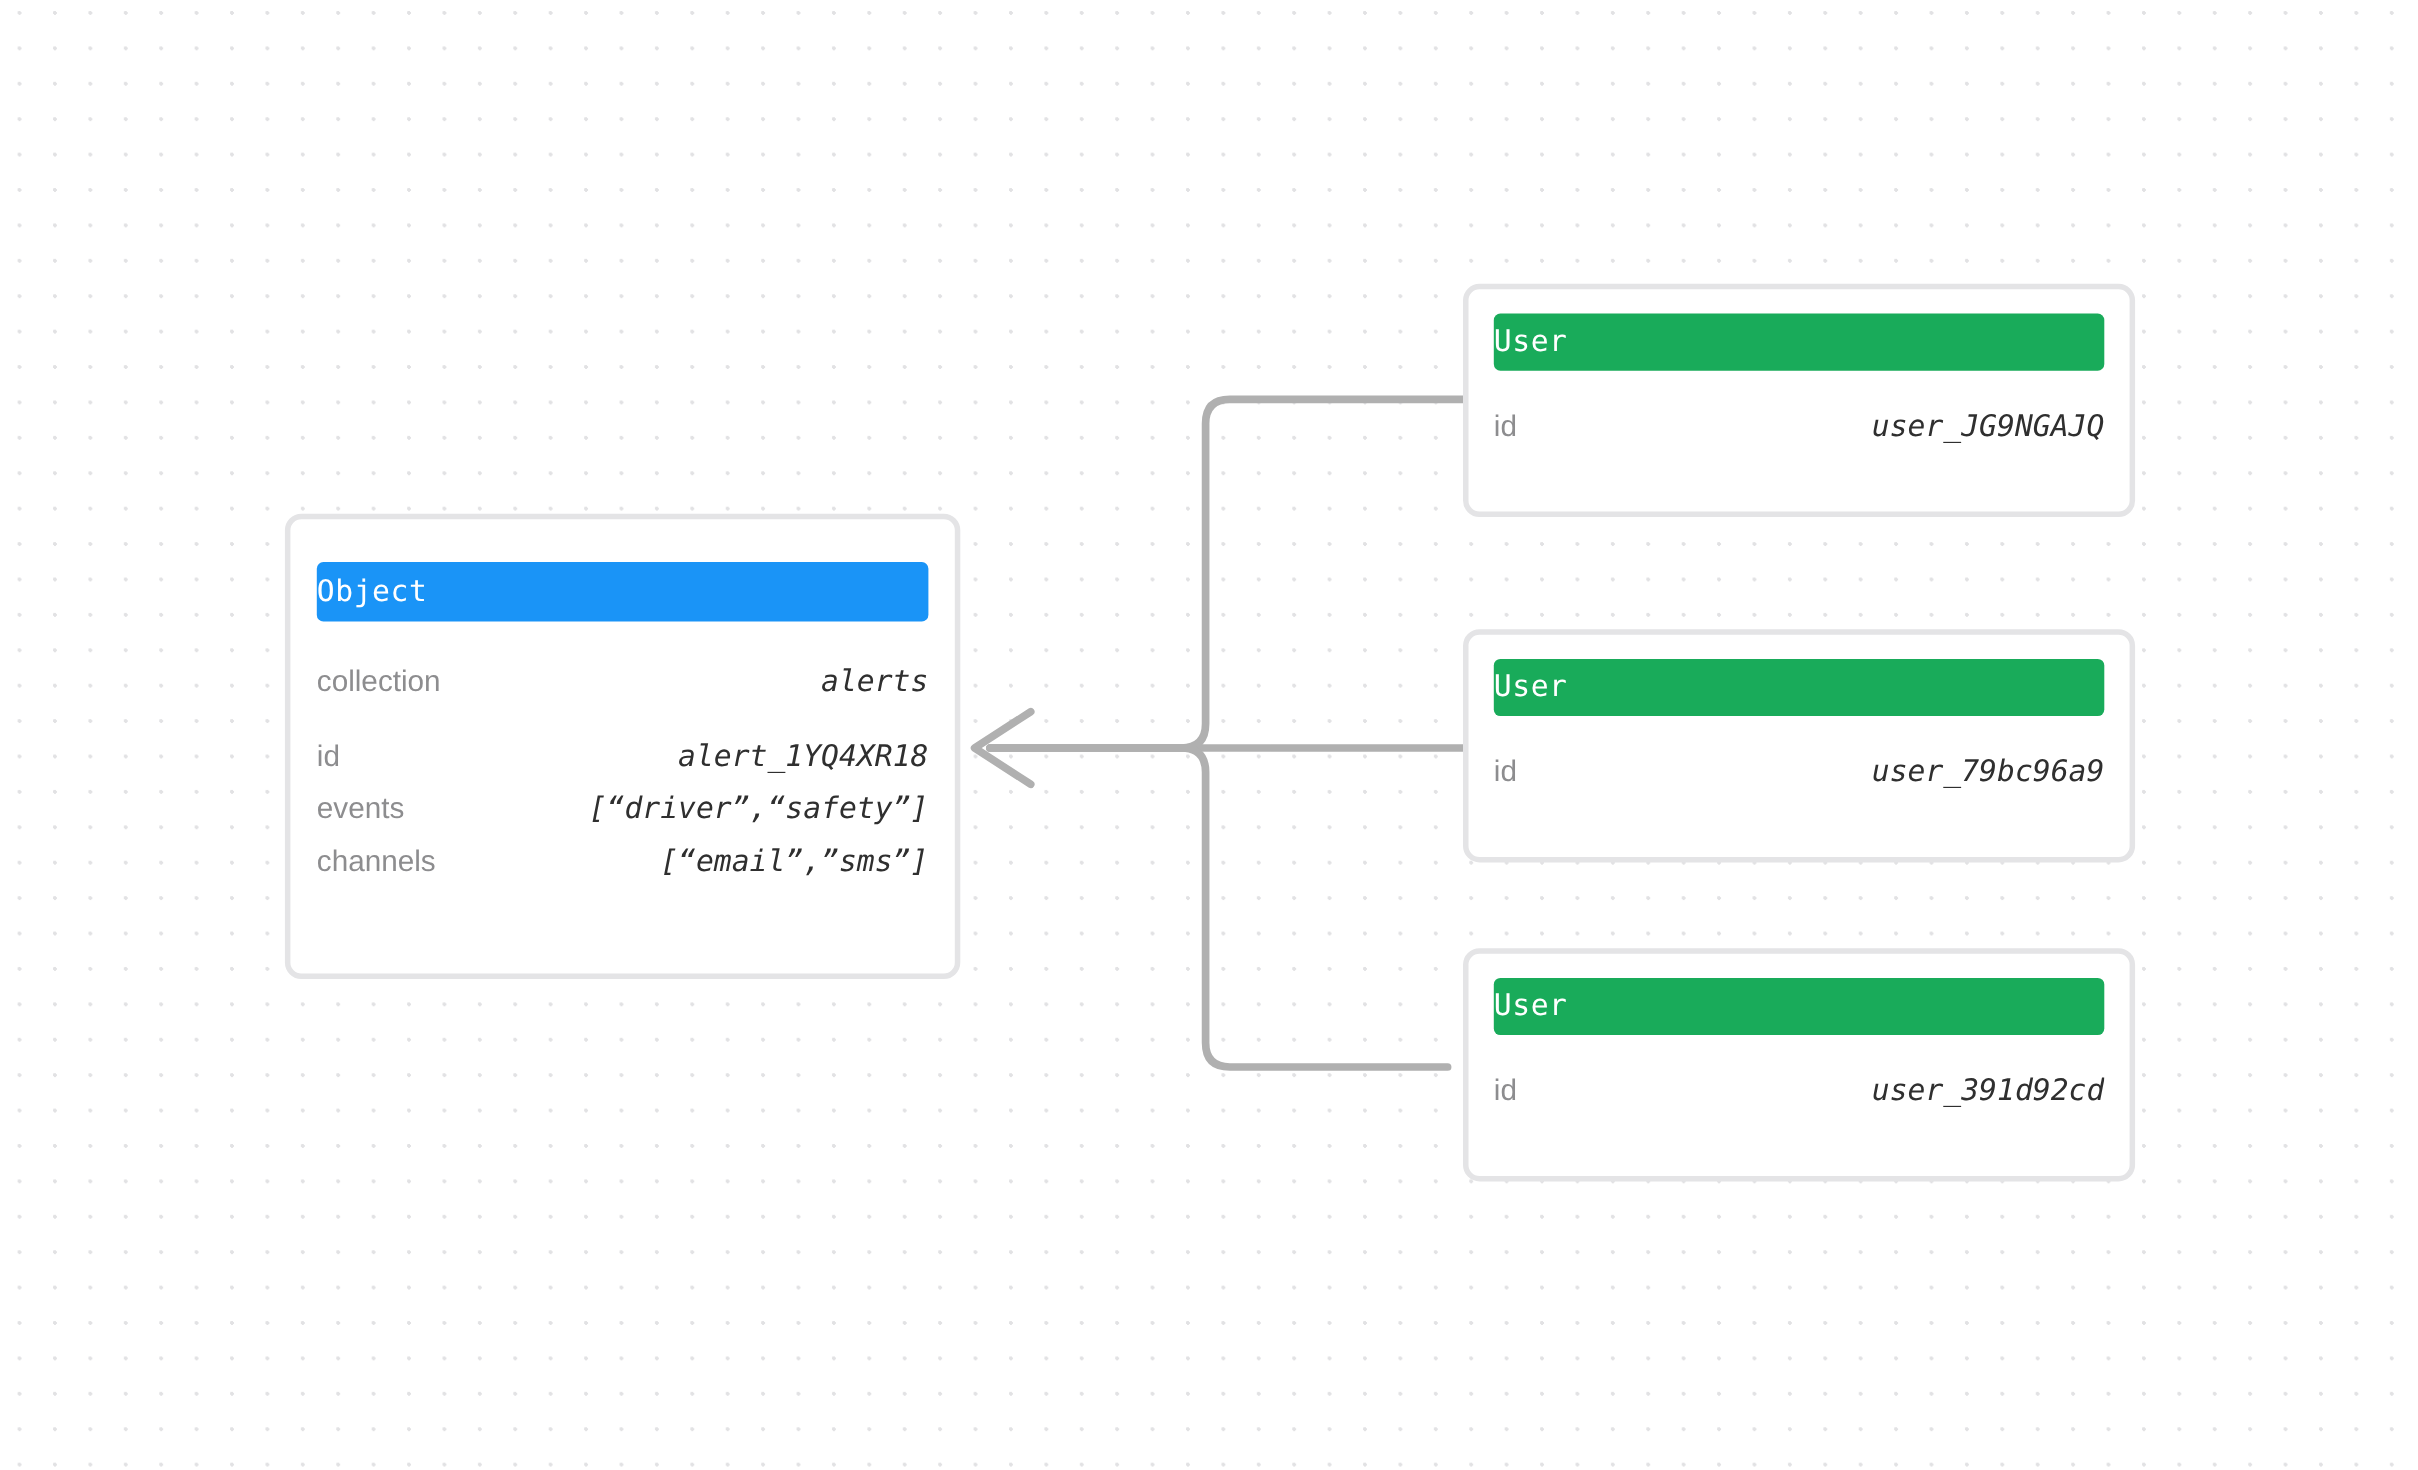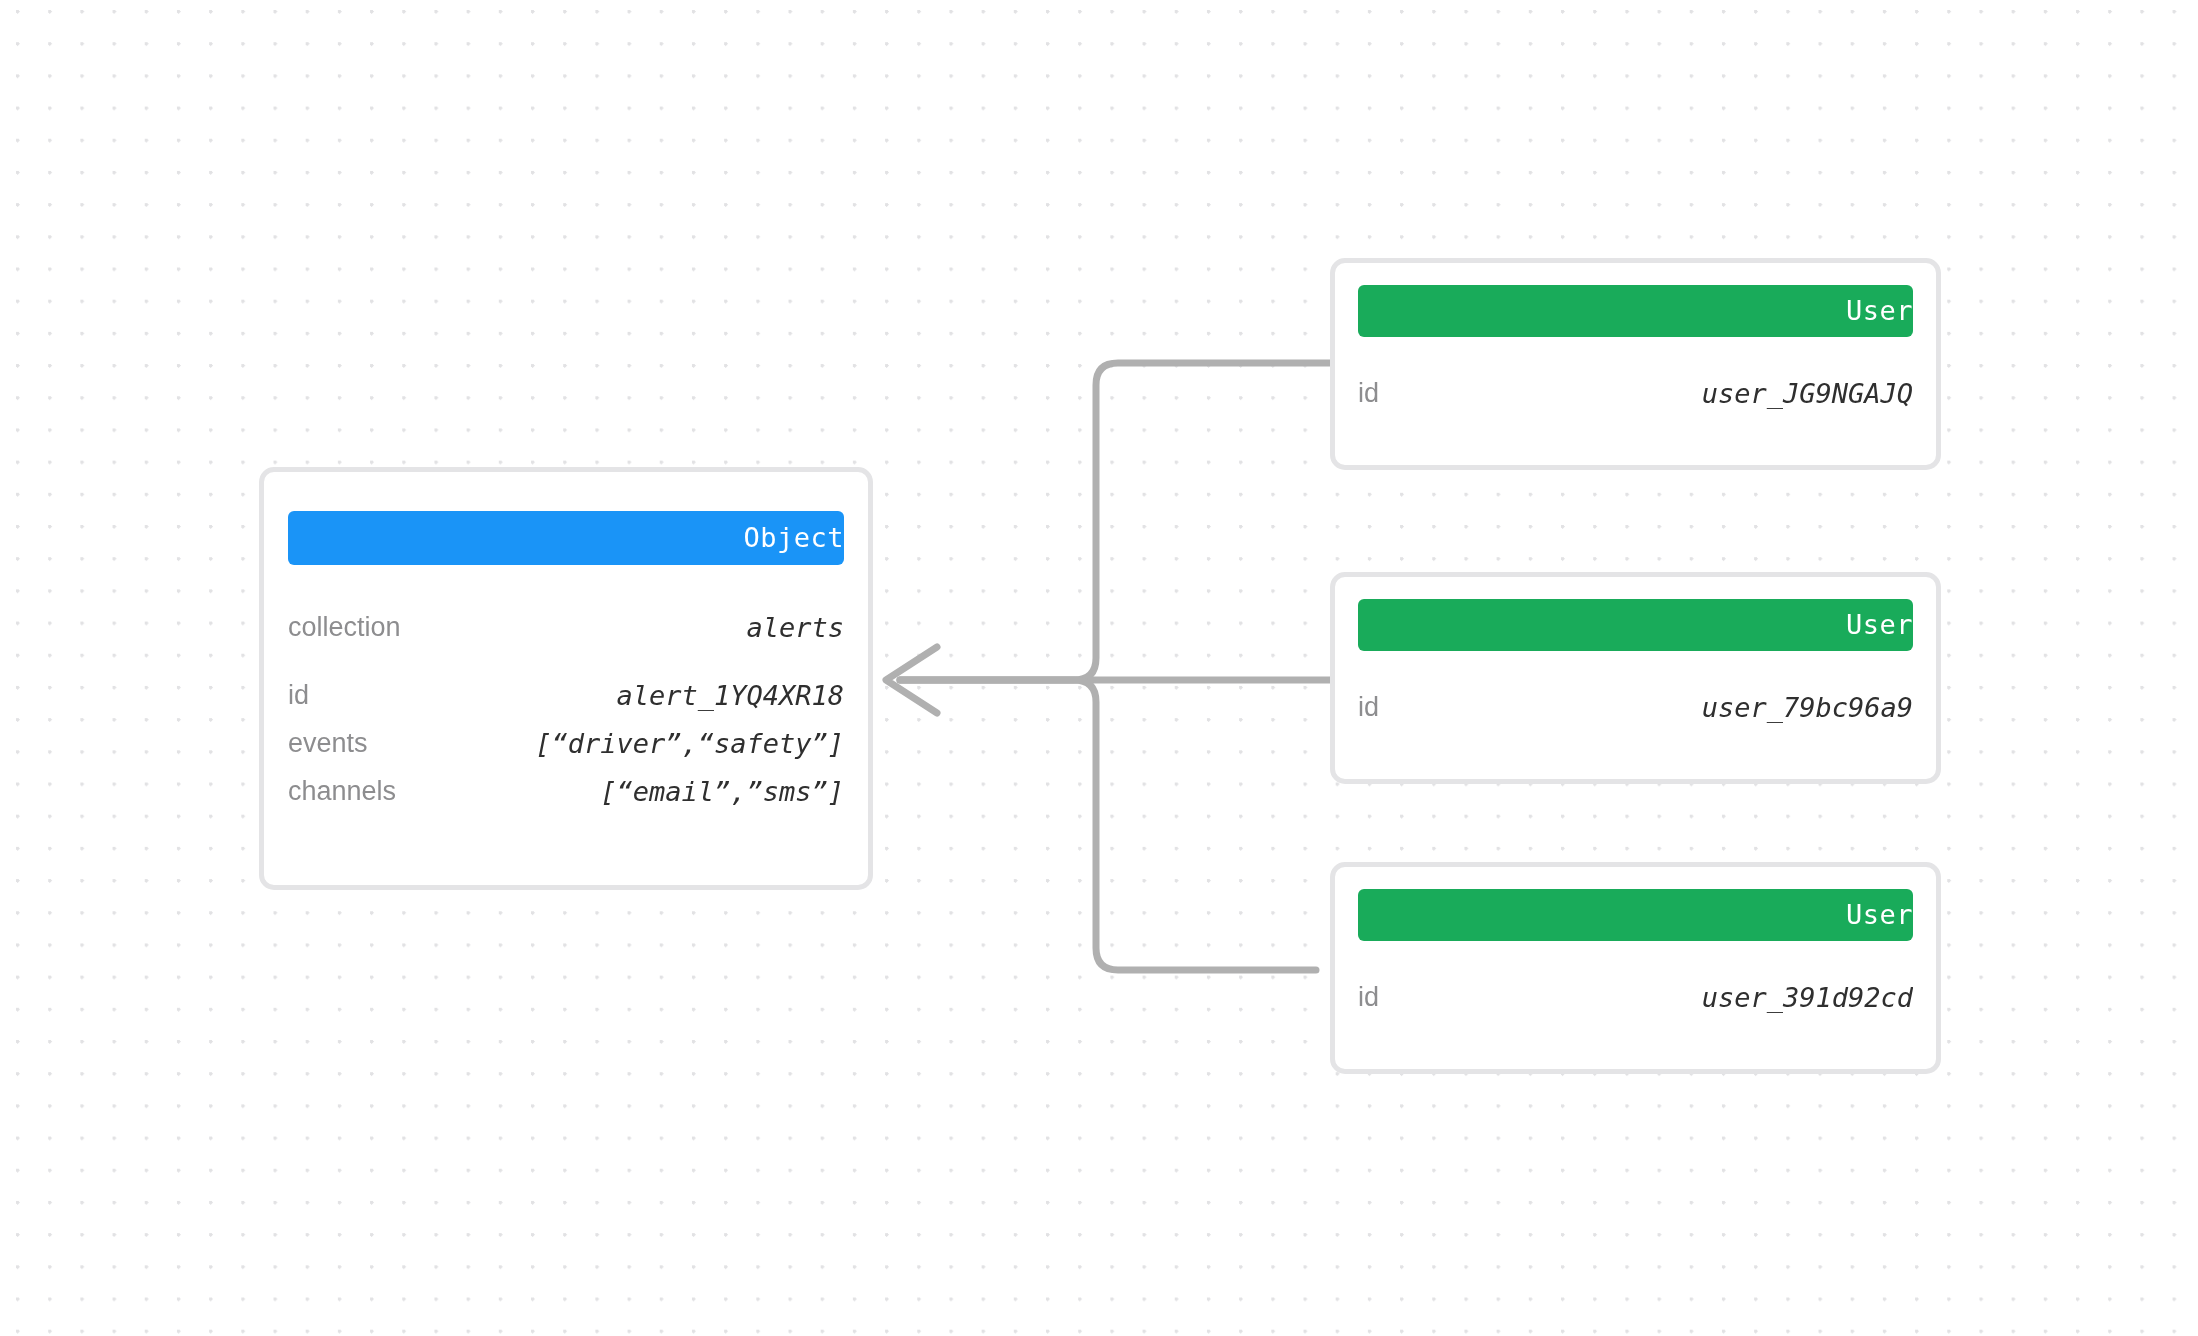--- a/index.html
+++ b/index.html
@@ -39,33 +39,33 @@
     border: 5px solid #e4e4e6;
     border-radius: 15px;
     z-index: 3;
   }
 
   .node-header {
     box-sizing: border-box;
     border-radius: 6px;
     color: #ffffff;
     font-family: "DejaVu Sans Mono", "Liberation Mono", monospace;
-    text-align: right;
+    text-align: left;
     letter-spacing: 0.5px;
     white-space: nowrap;
     overflow: hidden;
   }
 
   .rows {
     box-sizing: border-box;
   }
 
   .row {
     display: flex;
-    align-items: flex-end;
+    align-items: center;
     justify-content: space-between;
     white-space: nowrap;
   }
 
   .row-key {
     color: #8d8d8f;
     font-family: "Liberation Sans", sans-serif;
     flex: 0 0 auto;
     padding-right: 14px;
   }

